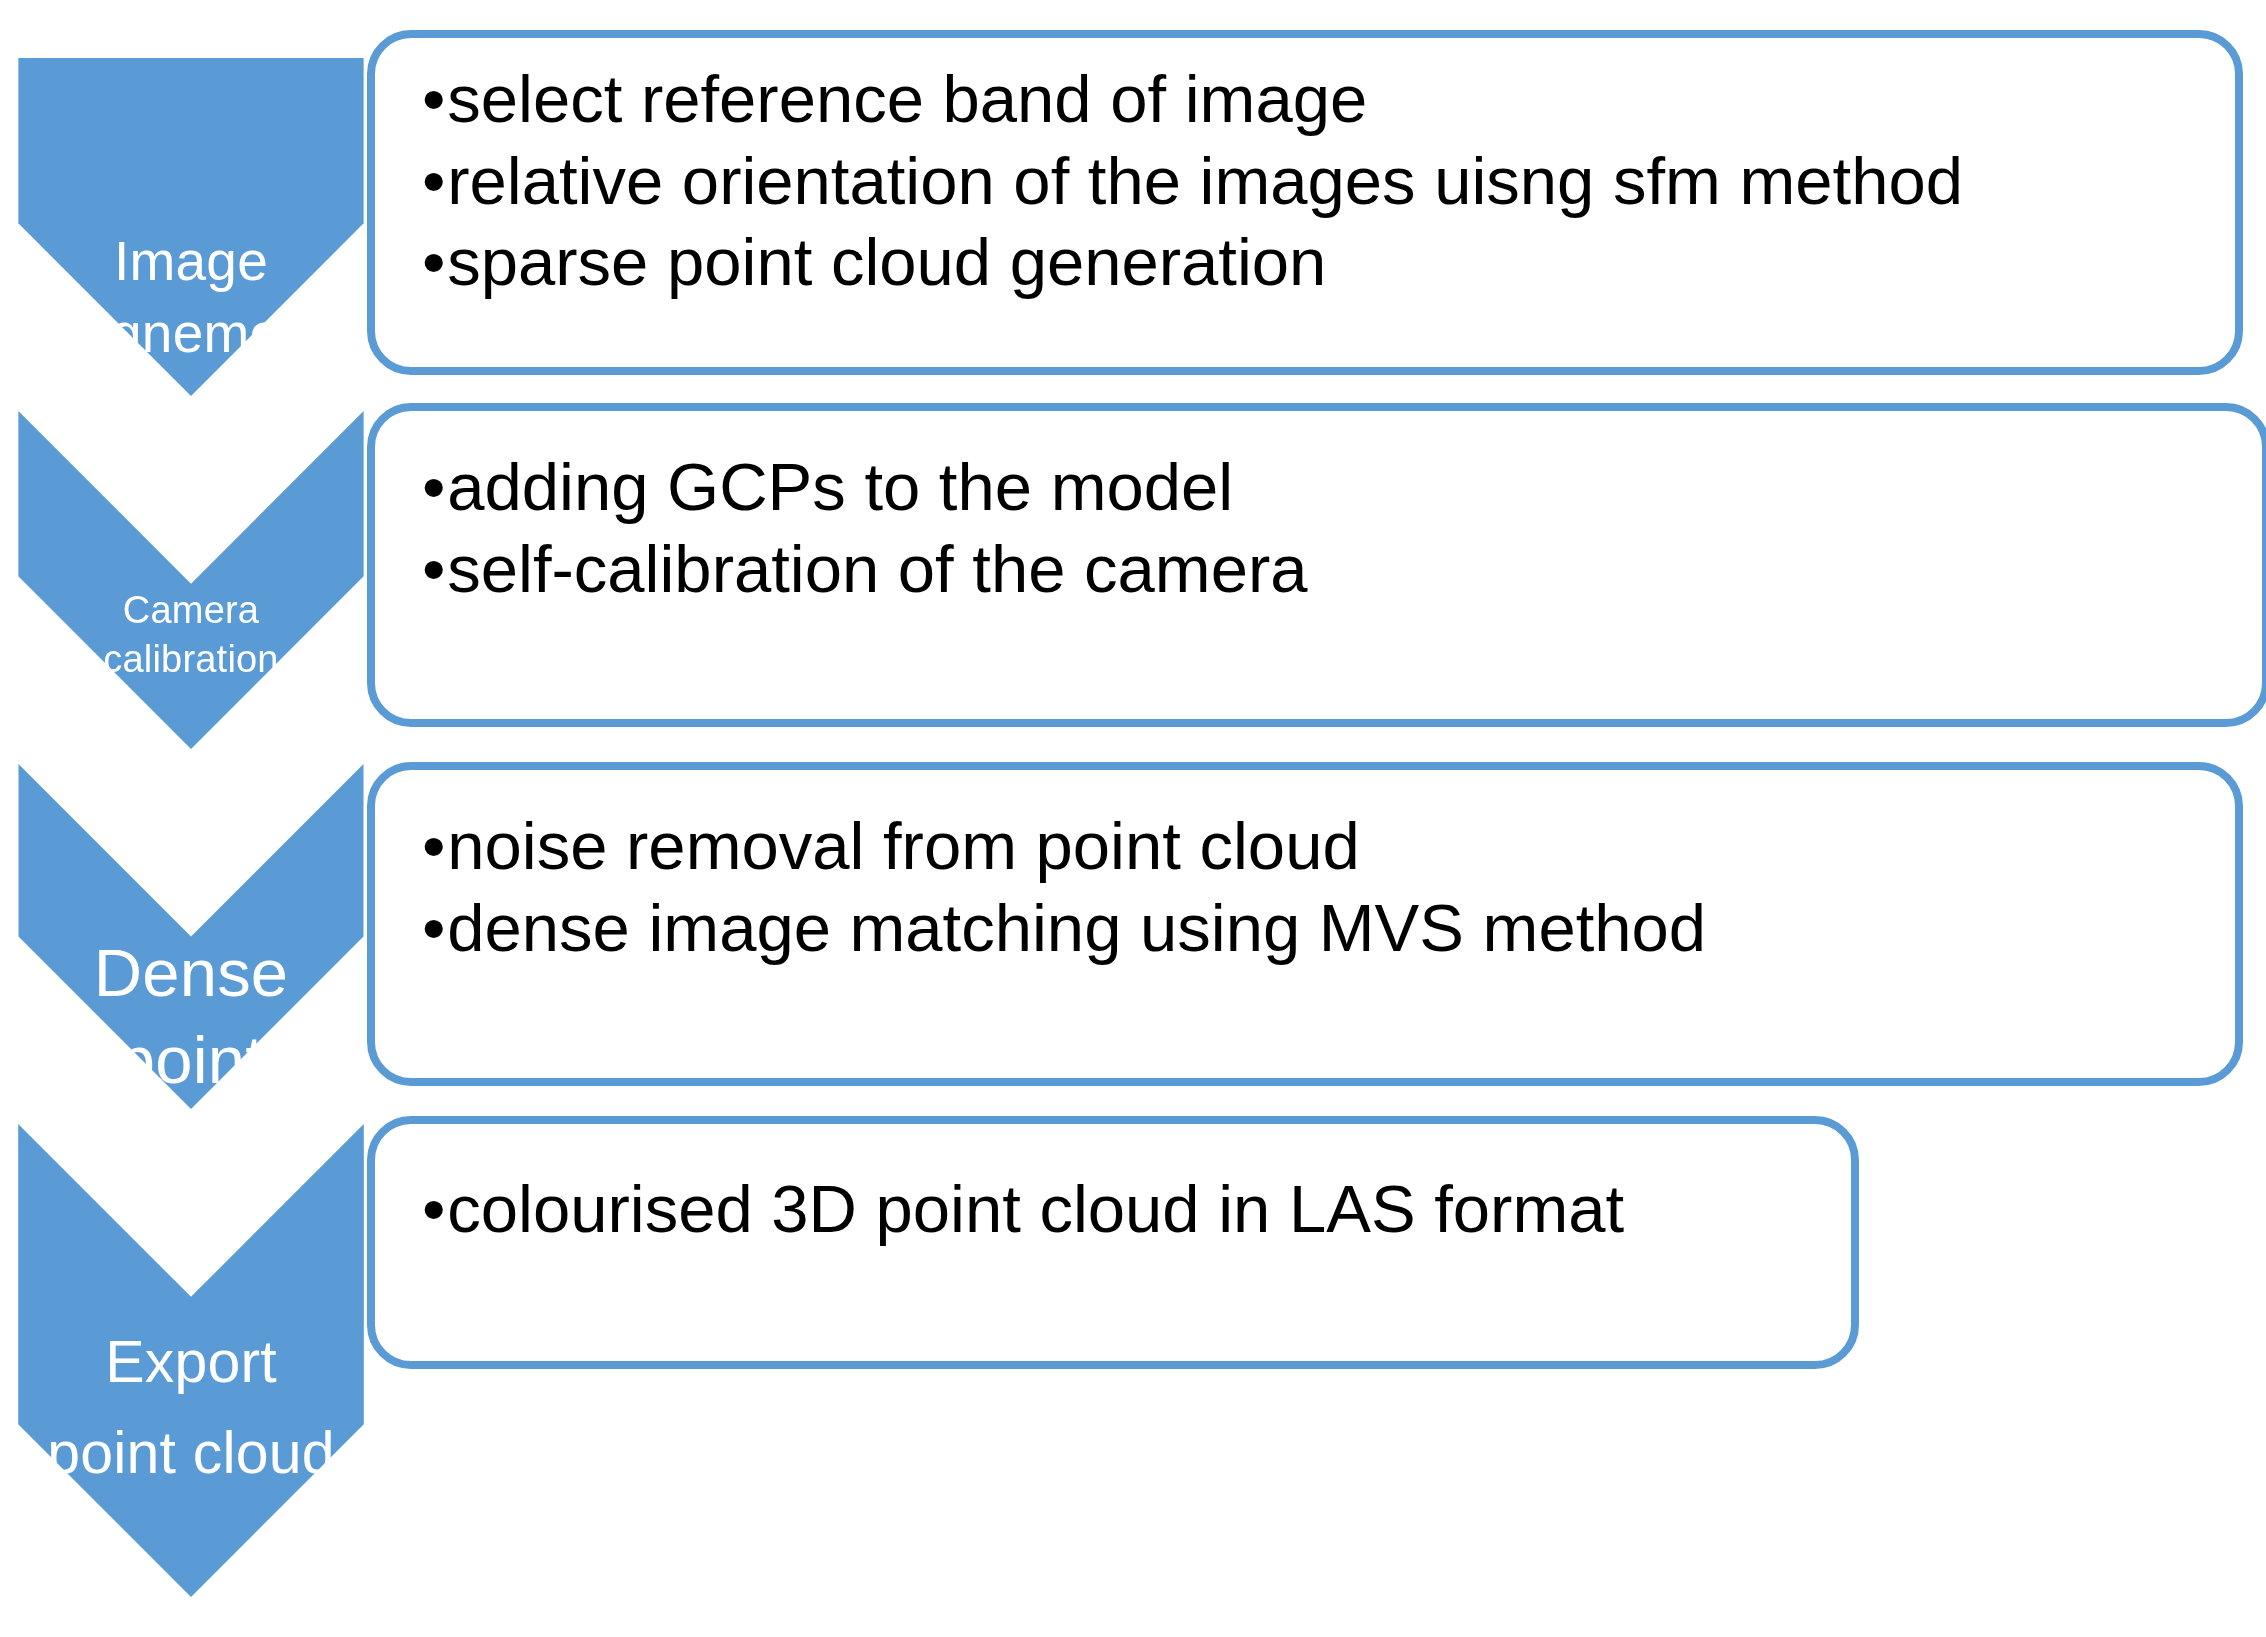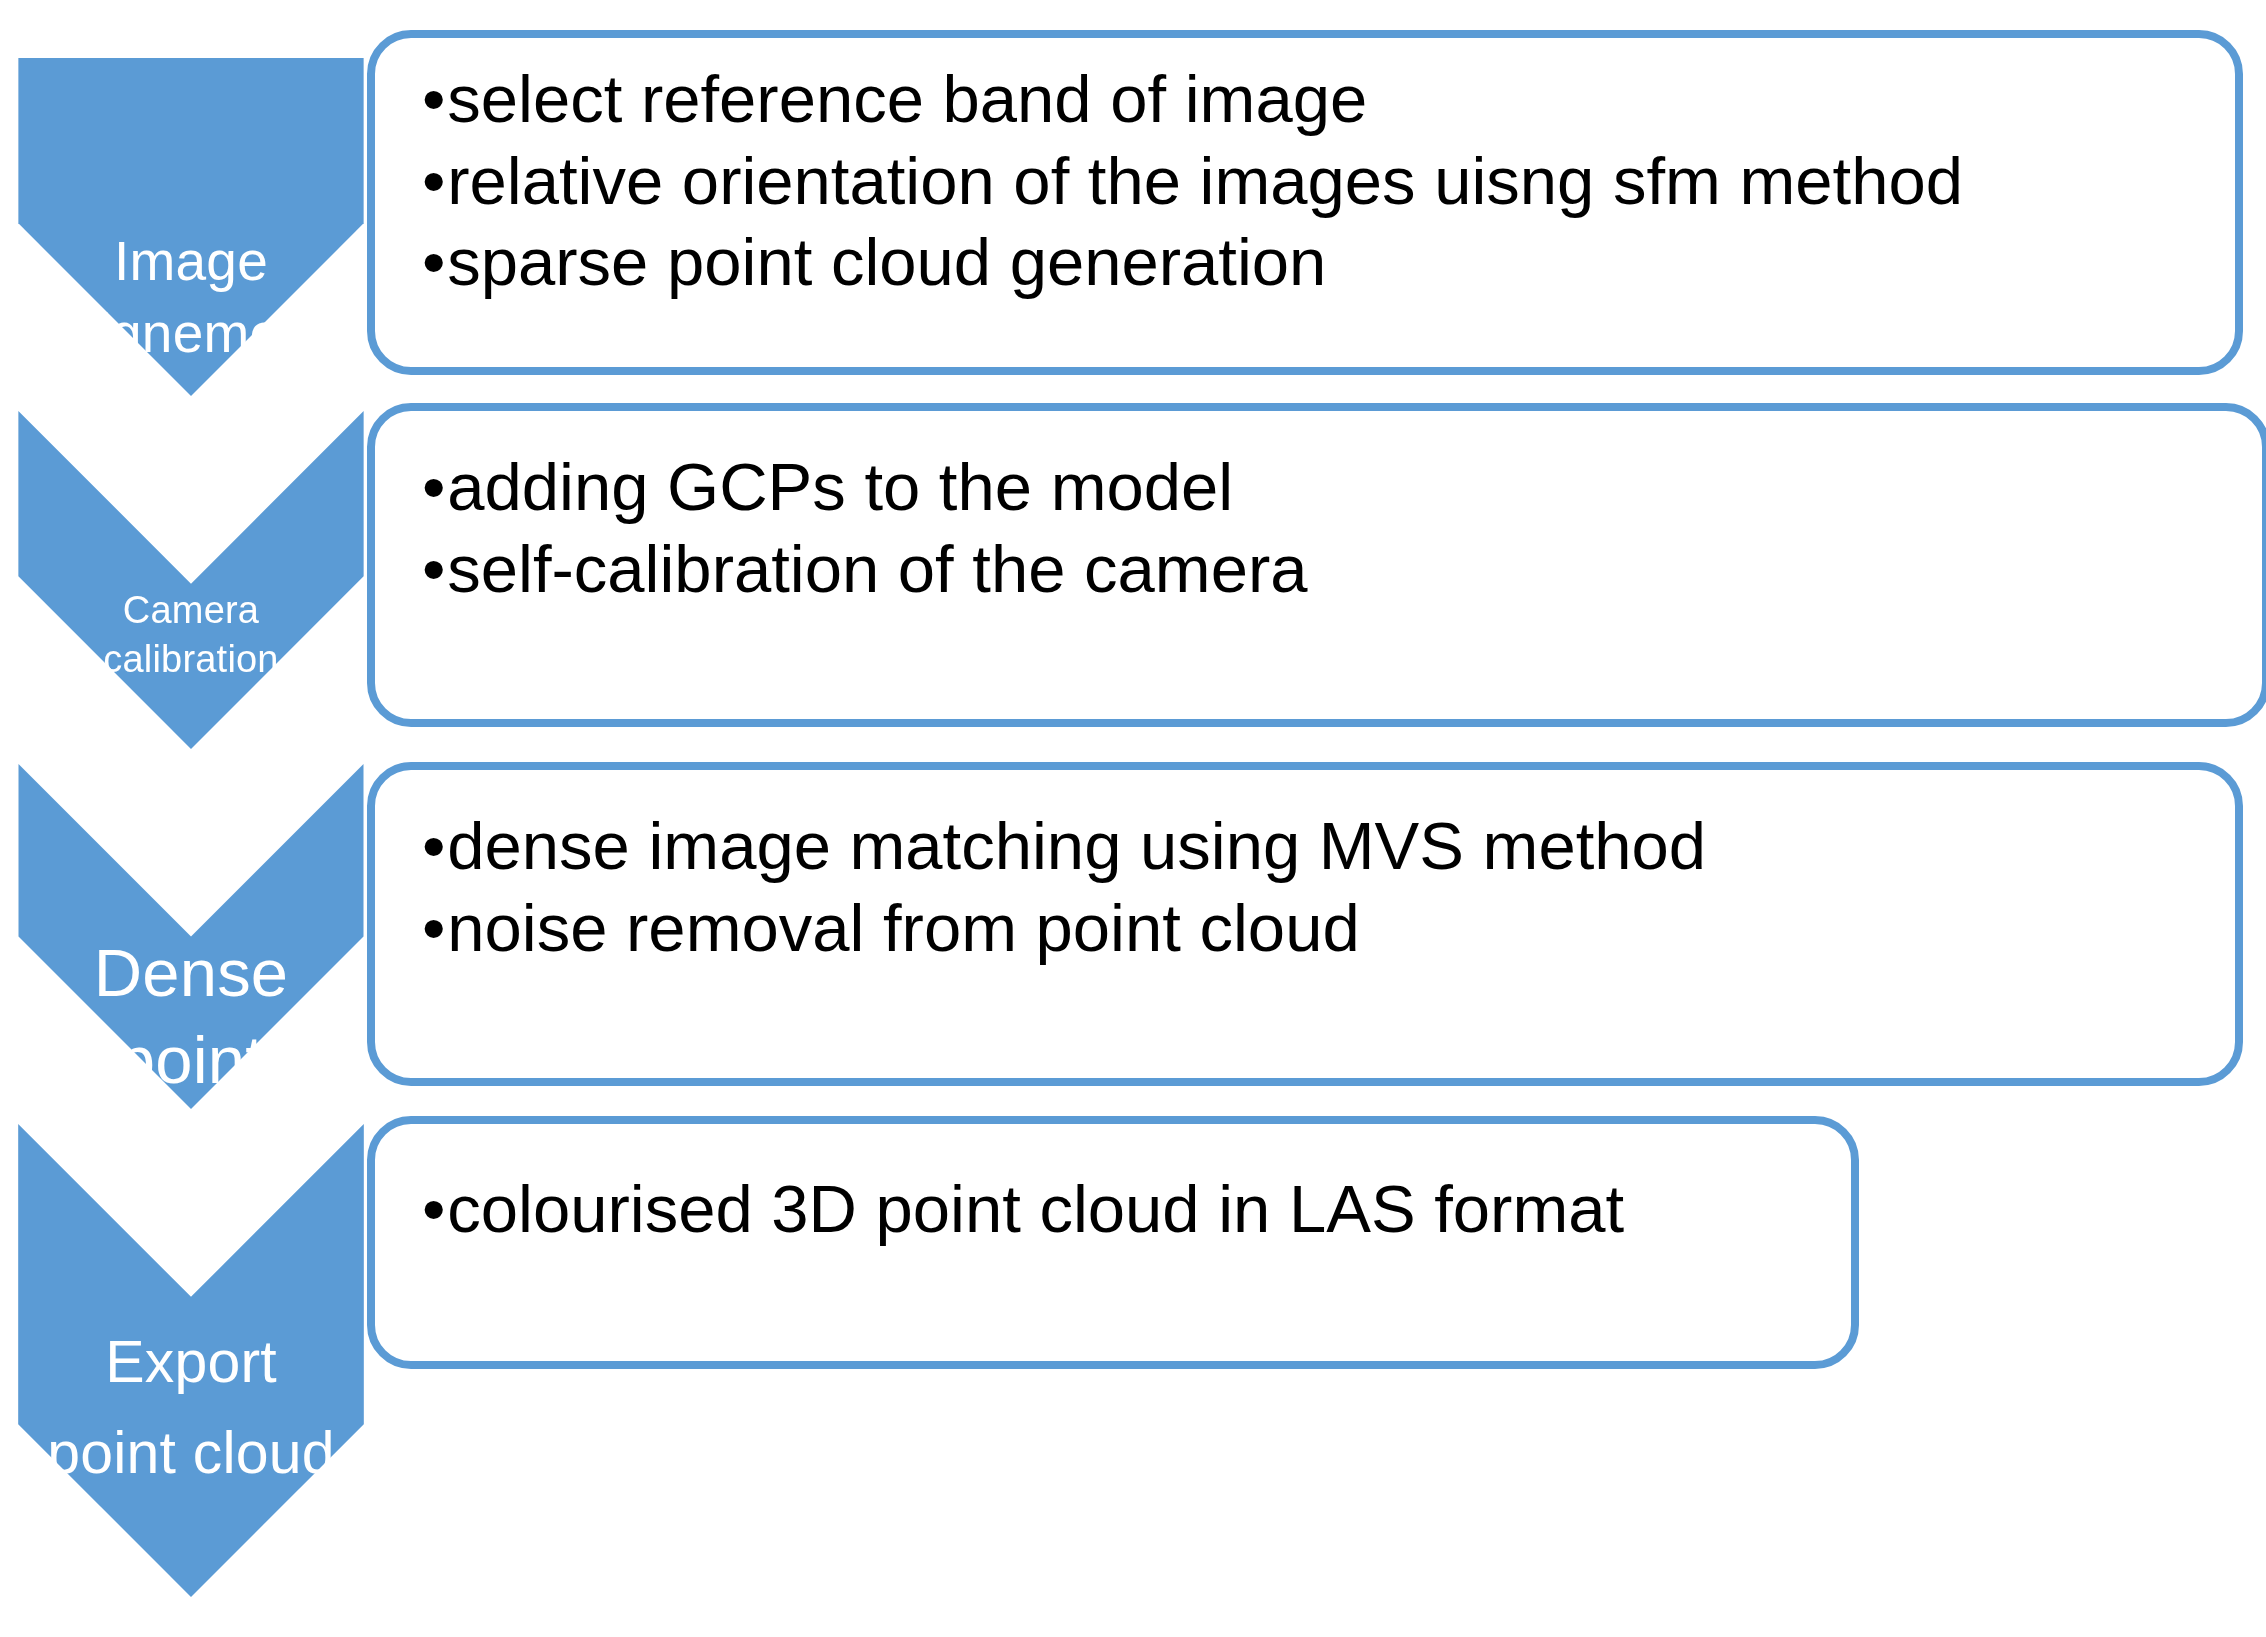--- a/index.html
+++ b/index.html
@@ -135,24 +135,24 @@
       <path d="M 20 0 L 210 190 L 400 0 L 400 190 L 210 380 L 20 190 Z" fill="#5B9BD5"></path>
     </svg>
     <div class="chevron-label" style="top:165px; font-size:67px;">Dense point
 cloud
 generation</div>
   </div>
 
   <div class="content-box" style="left:367px; top:762px; width:1876px; height:324px;">
     <ul class="bullet-list" style="top:35px;">
       <li class="bullet-item">
-        <span class="bullet-dot">•</span><span class="bullet-text">dense image matching using MVS method</span>
+        <span class="bullet-dot">•</span><span class="bullet-text">noise removal from point cloud</span>
       </li>
       <li class="bullet-item">
-        <span class="bullet-dot">•</span><span class="bullet-text">noise removal from point cloud</span>
+        <span class="bullet-dot">•</span><span class="bullet-text">dense image matching using MVS method</span>
       </li>
     </ul>
   </div>
 
   <div class="chevron-stage" style="top:1102px; height:473px;">
     <svg class="chevron-svg" width="382" height="473" viewBox="0 0 420 520">
       <path d="M 20 0 L 210 190 L 400 0 L 400 330 L 210 520 L 20 330 Z" fill="#5B9BD5"></path>
     </svg>
     <div class="chevron-label" style="top:193px; font-size:59px; line-height:1.55;">Export
 point cloud</div>

